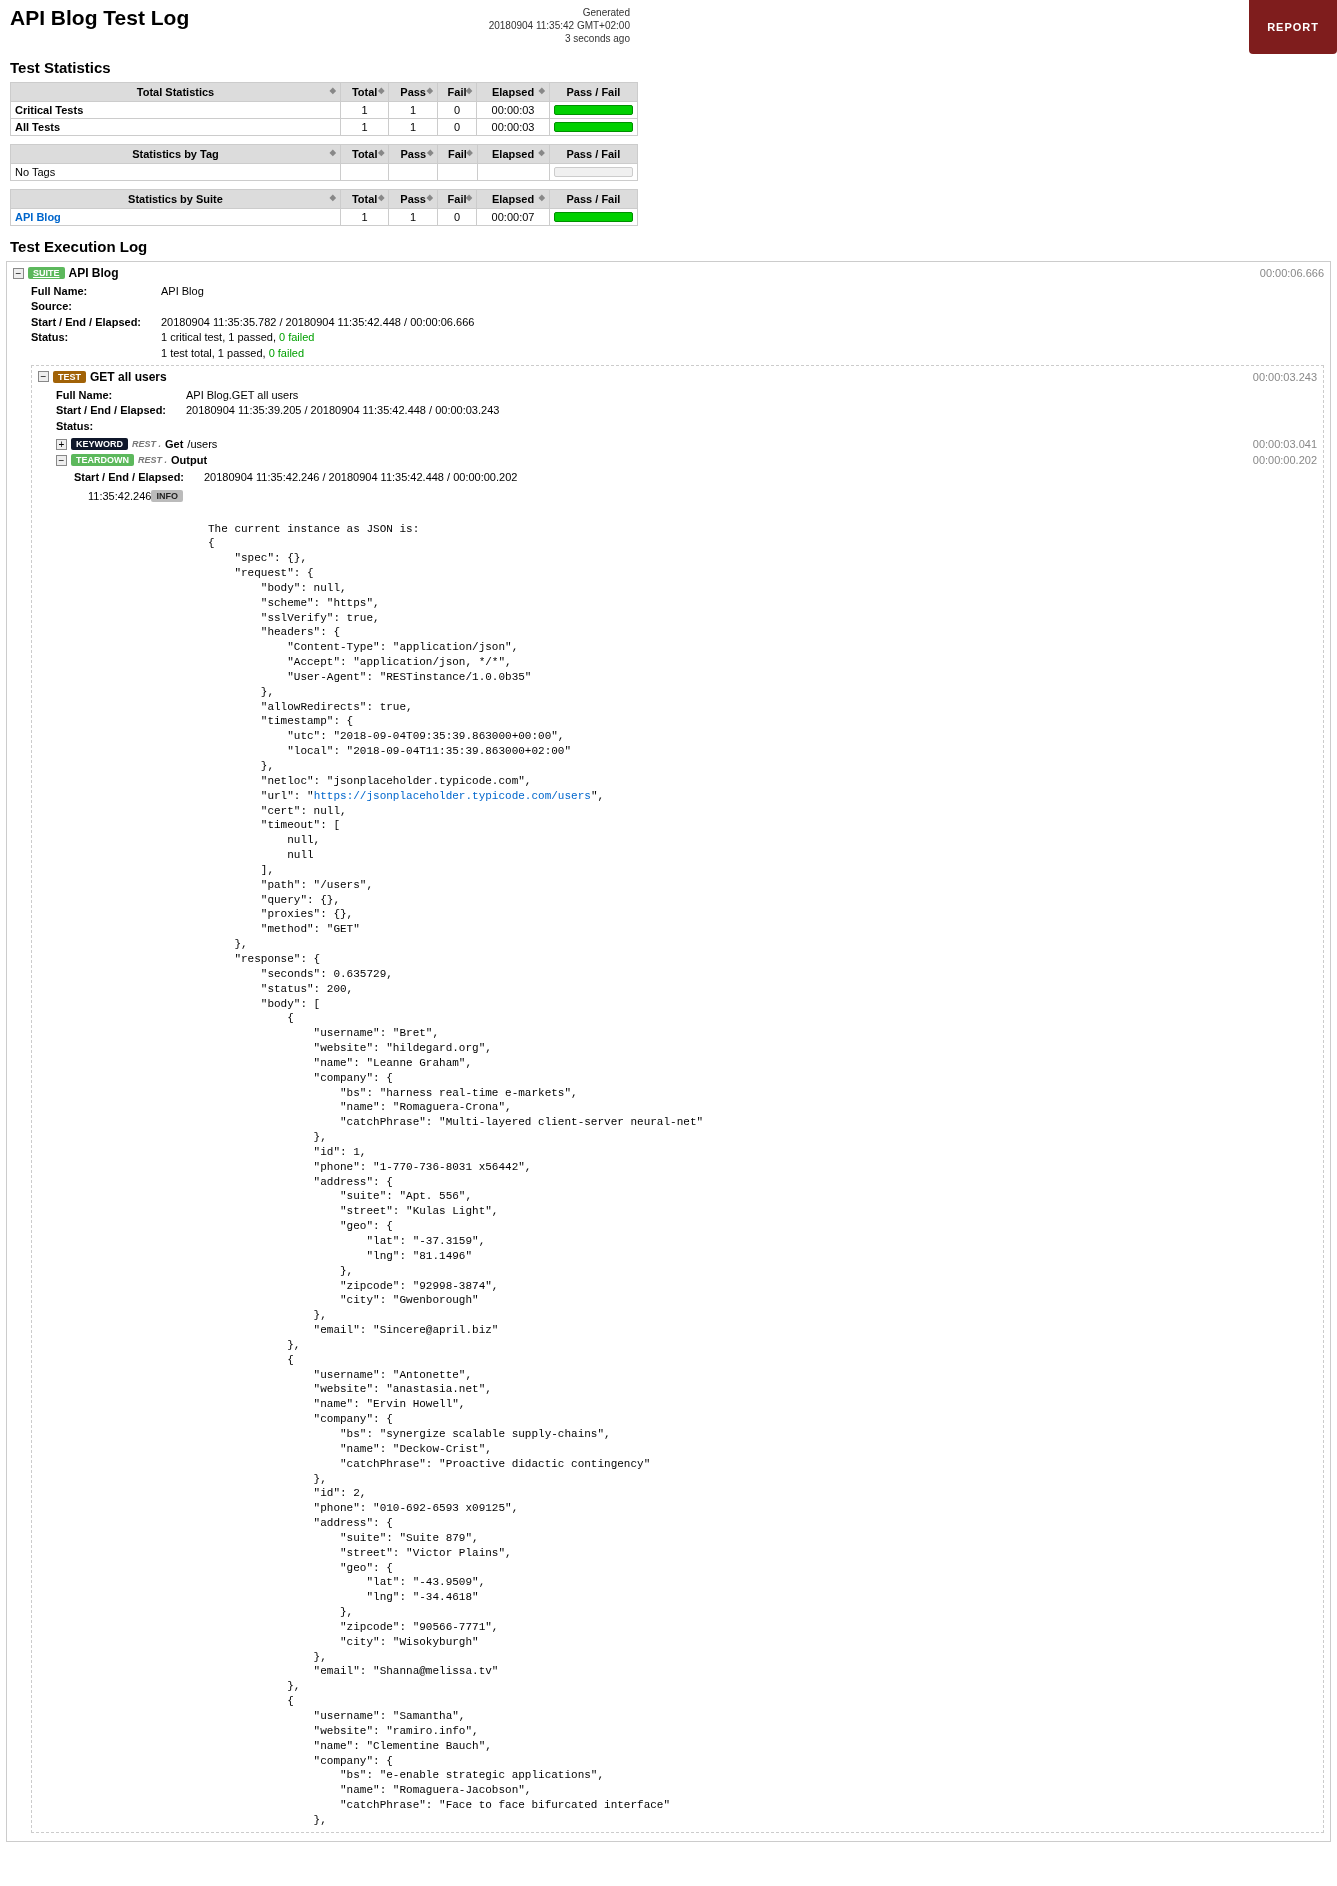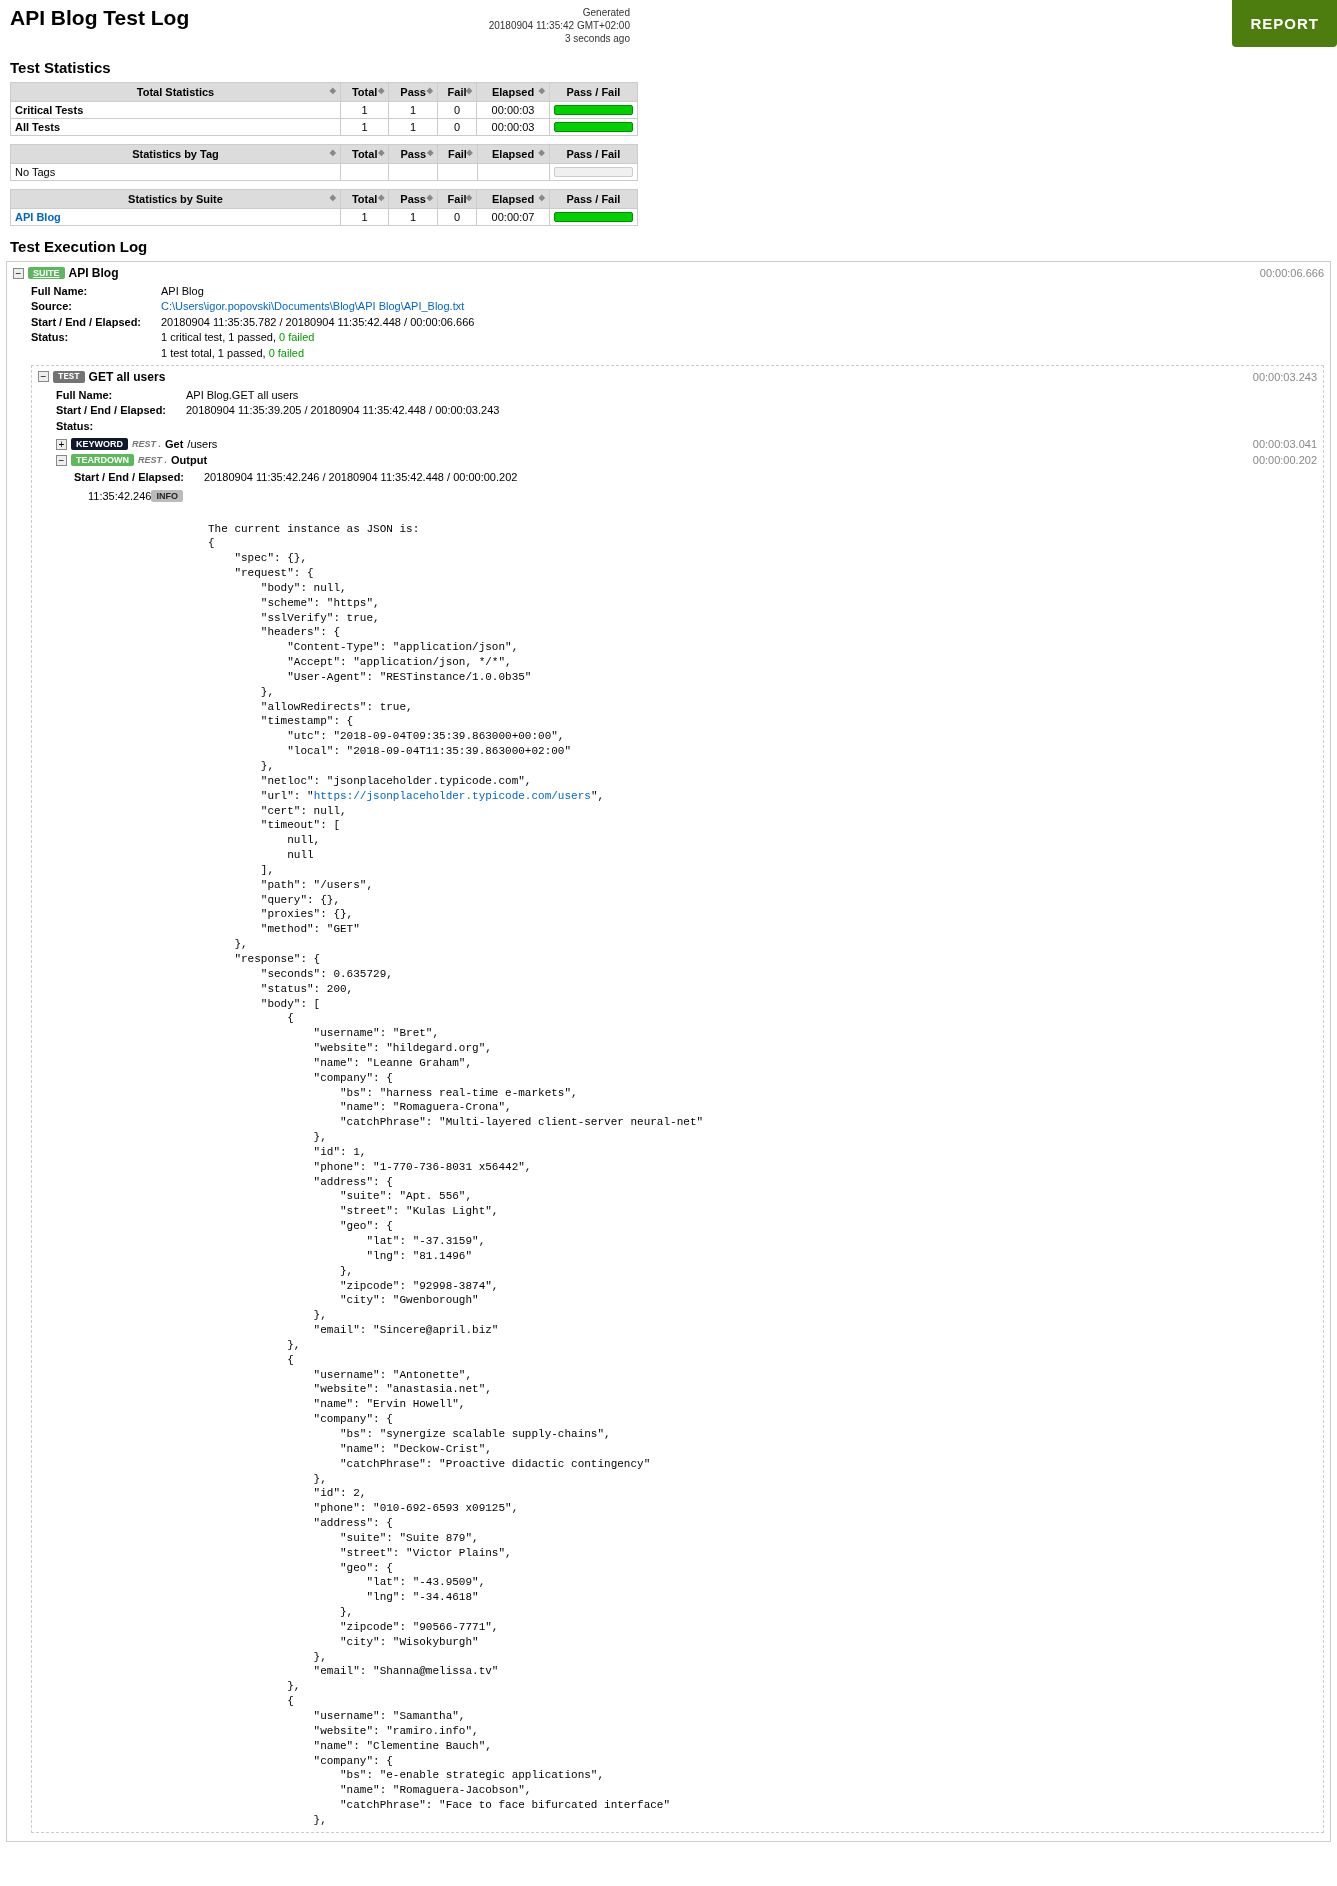--- a/index.html
+++ b/index.html
@@ -8,25 +8,25 @@
   font-size: 12px;
   margin: 0;
   padding: 0;
   color: #000;
   background: #fff;
 }
 .report-btn {
   position: absolute;
   top: 0;
   right: 0;
-  background: #4d7c0f;
+  background: #7f1d1d;
   color: #fff;
   font-weight: bold;
-  font-size: 15px;
-  padding: 15px 18px;
+  font-size: 11px;
+  padding: 21px 18px;
   border-radius: 0 0 4px 4px;
   letter-spacing: 1px;
 }
 .header {
   display: flex;
   justify-content: space-between;
   align-items: flex-start;
   padding: 6px 10px 2px 10px;
   max-width: 640px;
 }
@@ -117,21 +117,21 @@
   display: inline-block;
   color: #fff;
   background: #5cb85c;
   font-size: 9px;
   font-weight: bold;
   padding: 1px 5px;
   border-radius: 2px;
   text-transform: uppercase;
 }
 .badge.suite { background: #5cb85c; text-decoration: underline; }
-.badge.test { background: #737373; font-family: Liberation Mono, monospace; }
+.badge.test { background: #a16207; }
 .badge.keyword { background: #0f172a; }
 .badge.teardown { background: #5cb85c; }
 .badge.pass { background: #5cb85c; }
 .badge.info { background: #bbb; color:#222; }
 .suite-name { font-weight: bold; }
 .elapsed-right {
   margin-left: auto;
   color: #888;
   font-size: 11px;
 }
@@ -290,21 +290,20 @@
       <span class="suite-name">API Blog</span>
       <span class="elapsed-right">00:00:06.666</span>
     </div>
     <div class="meta">
       <div class="meta-row">
           <div class="meta-label">Full Name:</div>
           <div class="meta-val">API Blog</div>
         </div>
       <div class="meta-row">
           <div class="meta-label">Source:</div>
-          <div class="meta-val link">C:\Users\igor.popovski\Documents\Blog\API Blog\API_Blog.txt</div>
         </div>
       <div class="meta-row">
           <div class="meta-label">Start / End / Elapsed:</div>
           <div class="meta-val">20180904 11:35:35.782 / 20180904 11:35:42.448 / 00:00:06.666</div>
         </div>
       <div class="meta-row">
           <div class="meta-label">Status:</div>
           <div class="meta-val"><span>1 critical test, 1 passed, </span><span class="green">0 failed</span><br><span>1 test total, 1 passed, </span><span class="green">0 failed</span></div>
         </div>
     </div>

